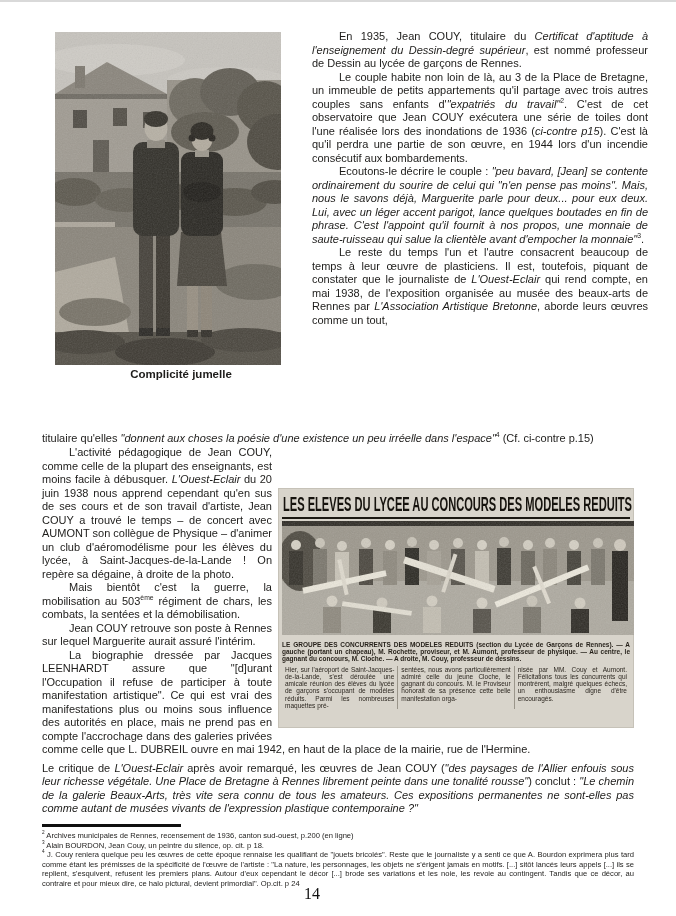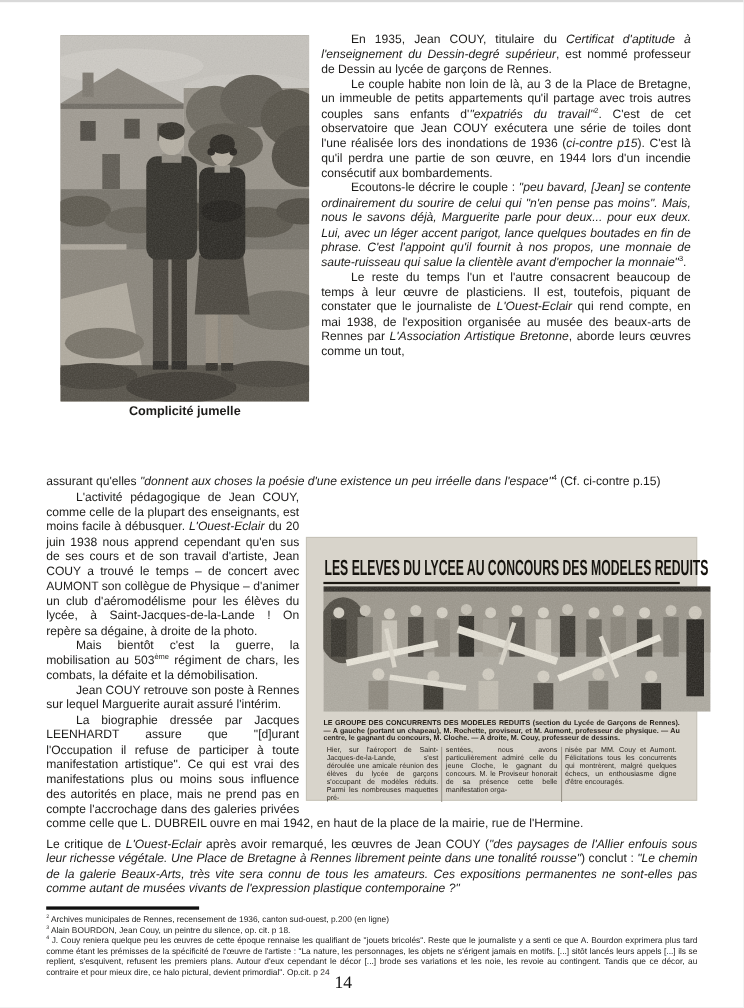--- a/index.html
+++ b/index.html
@@ -11,30 +11,30 @@
   .abs{position:absolute;}
   p.para{margin:0;text-align:justify;}
   .indent{text-indent:27px;}
   .gap-top{margin-top:9px;}
   .clear-right{clear:right;padding-top:5px;}
   .run-i{font-style:italic;}
   .run-sup{vertical-align:super;font-size:0.62em;line-height:0;}
 
   .photo-block{left:55px;top:30px;width:226px;height:333px;background:#9b968d;}
   .photo-block svg{display:block;}
-  .photo-caption{left:55px;top:366px;width:226px;text-align:center;font-weight:700;font-size:11.5px;}
-
-  .intro-col{left:292px;top:28px;width:336px;}
+  .photo-caption{left:68px;top:366px;width:226px;text-align:center;font-weight:700;font-size:11.5px;}
+
+  .intro-col{left:312px;top:28px;width:336px;}
   .bridge{left:42px;top:430px;width:604px;white-space:nowrap;}
   .bridge p.para{text-align:left;}
   .middle{left:42px;top:444px;width:592px;}
 
   .clipping{
     float:right;width:356px;height:240px;margin:42px 0 4px 6px;
-    background:#d8d4cb;padding:16px;box-sizing:border-box;
+    background:#d8d4cb;padding:4px;box-sizing:border-box;
     box-shadow:0 0 0 1px #c6c2b8 inset;
   }
   .clip-headline{display:block;}
   .clip-rule{height:2px;background:#1b1812;margin:1px 0 2px;}
   .clip-caption{font-size:6.5px;font-weight:700;line-height:7.4px;text-align:justify;color:#241f18;margin-top:2px;}
   .clip-cols{display:flex;margin-top:3px;}
   .clip-col{flex:1;font-size:6.5px;line-height:7.2px;text-align:justify;color:#2b261f;padding:0 3px;}
   .clip-col + .clip-col{border-left:1px solid #9a958a;}
 
   .footnote-rule{left:42px;top:822px;width:139px;height:3px;background:#0f0f0f;}
@@ -121,21 +121,21 @@
   <div class="abs photo-caption">Complicité jumelle</div>
 
   <div class="abs intro-col">
       <p class="para indent"><span>En 1935, Jean COUY, titulaire du </span><span class="run-i">Certificat d'aptitude à l'enseignement du Dessin-degré supérieur</span><span>, est nommé professeur de Dessin au lycée de garçons de Rennes.</span></p>
       <p class="para indent"><span>Le couple habite non loin de là, au 3 de la Place de Bretagne, un immeuble de petits appartements qu'il partage avec trois autres couples sans enfants d'</span><span class="run-i">"expatriés du travail"</span><span class="run-sup">2</span><span>. C'est de cet observatoire que Jean COUY exécutera une série de toiles dont l'une réalisée lors des inondations de 1936 (</span><span class="run-i">ci-contre p15</span><span>). C'est là qu'il perdra une partie de son œuvre, en 1944 lors d'un incendie consécutif aux bombardements.</span></p>
       <p class="para indent"><span>Ecoutons-le décrire le couple : </span><span class="run-i">"peu bavard, [Jean] se contente ordinairement du sourire de celui qui "n'en pense pas moins". Mais, nous le savons déjà, Marguerite parle pour deux... pour eux deux. Lui, avec un léger accent parigot, lance quelques boutades en fin de phrase. C'est l'appoint qu'il fournit à nos propos, une monnaie de saute-ruisseau qui salue la clientèle avant d'empocher la monnaie"</span><span class="run-sup">3</span><span>.</span></p>
       <p class="para indent"><span>Le reste du temps l'un et l'autre consacrent beaucoup de temps à leur œuvre de plasticiens. Il est, toutefois, piquant de constater que le journaliste de </span><span class="run-i">L'Ouest-Eclair</span><span> qui rend compte, en mai 1938, de l'exposition organisée au musée des beaux-arts de Rennes par </span><span class="run-i">L'Association Artistique Bretonne</span><span>, aborde leurs œuvres comme un tout,</span></p>
     </div>
 
   <div class="abs bridge">
-      <p class="para "><span>assurant qu'elles </span><span class="run-i">"donnent aux choses la poésie d'une existence un peu irréelle dans l'espace"</span><span class="run-sup">4</span><span> (Cf. ci-contre p.15)</span></p>
+      <p class="para "><span>titulaire qu'elles </span><span class="run-i">"donnent aux choses la poésie d'une existence un peu irréelle dans l'espace"</span><span class="run-sup">4</span><span> (Cf. ci-contre p.15)</span></p>
     </div>
 
   <div class="abs middle">
     <div class="clipping">
       <svg class="clip-headline" width="352" height="24" viewBox="0 0 352 24">
         <text x="1" y="19" font-size="20" font-weight="bold" font-family="Liberation Sans, sans-serif" fill="#16130e" textLength="349" lengthAdjust="spacingAndGlyphs">LES ELEVES DU LYCEE AU CONCOURS DES MODELES REDUITS</text>
       </svg>
       <div class="clip-rule"></div>
       <svg width="352" height="114" viewBox="0 0 352 114">
         <rect x="0" y="0" width="352" height="114" fill="#aeaaa0"></rect>
@@ -201,21 +201,21 @@
       </svg>
       <div class="clip-caption">LE GROUPE DES CONCURRENTS DES MODELES REDUITS (section du Lycée de Garçons de Rennes). — A gauche (portant un chapeau), M. Rochette, proviseur, et M. Aumont, professeur de physique. — Au centre, le gagnant du concours, M. Cloche. — A droite, M. Couy, professeur de dessins.</div>
       <div class="clip-cols">
         <div class="clip-col">Hier, sur l'aéroport de Saint-Jacques-de-la-Lande, s'est déroulée une amicale réunion des élèves du lycée de garçons s'occupant de modèles réduits. Parmi les nombreuses maquettes pré-</div>
         <div class="clip-col">sentées, nous avons particulièrement admiré celle du jeune Cloche, le gagnant du concours. M. le Proviseur honorait de sa présence cette belle manifestation orga-</div>
         <div class="clip-col">nisée par MM. Couy et Aumont. Félicitations tous les concurrents qui montrèrent, malgré quelques échecs, un enthousiasme digne d'être encouragés.</div>
       </div>
     </div>
 
   <p class="para indent"><span>L'activité pédagogique de Jean COUY, comme celle de la plupart des enseignants, est moins facile à débusquer. </span><span class="run-i">L'Ouest-Eclair</span><span> du 20 juin 1938 nous apprend cependant qu'en sus de ses cours et de son travail d'artiste, Jean COUY a trouvé le temps – de concert avec AUMONT son collègue de Physique – d'animer un club d'aéromodélisme pour les élèves du lycée, à Saint-Jacques-de-la-Lande ! On repère sa dégaine, à droite de la photo.</span></p>
-      <p class="para indent gap-top"><span>Mais bientôt c'est la guerre, la mobilisation au 503</span><span class="run-sup">ème</span><span> régiment de chars, les combats, la défaite et la démobilisation.</span></p>
+      <p class="para indent gap-top"><span>Mais bientôt c'est la guerre, la mobilisation au 503</span><span class="run-sup">ème</span><span> régiment de chars, les combats, la sentées et la démobilisation.</span></p>
       <p class="para indent"><span>Jean COUY retrouve son poste à Rennes sur lequel Marguerite aurait assuré l'intérim.</span></p>
       <p class="para indent gap-top"><span>La biographie dressée par Jacques LEENHARDT assure que "[d]urant l'Occupation il refuse de participer à toute manifestation artistique". Ce qui est vrai des manifestations plus ou moins sous influence des autorités en place, mais ne prend pas en compte l'accrochage dans des galeries privées comme celle que L. DUBREIL ouvre en mai 1942, en haut de la place de la mairie, rue de l'Hermine.</span></p>
       <p class="para clear-right"><span>Le critique de </span><span class="run-i">L'Ouest-Eclair</span><span> après avoir remarqué, les œuvres de Jean COUY (</span><span class="run-i">"des paysages de l'Allier enfouis sous leur richesse végétale. Une Place de Bretagne à Rennes librement peinte dans une tonalité rousse"</span><span>) conclut : </span><span class="run-i">"Le chemin de la galerie Beaux-Arts, très vite sera connu de tous les amateurs. Ces expositions permanentes ne sont-elles pas comme autant de musées vivants de l'expression plastique contemporaine ?"</span></p>
     </div>
 
   <div class="abs footnote-rule"></div>
   <div class="abs footnotes">
       <p class="para "><span class="run-sup">2</span><span> Archives municipales de Rennes, recensement de 1936, canton sud-ouest, p.200 (en ligne)</span></p>
       <p class="para "><span class="run-sup">3</span><span> Alain BOURDON, Jean Couy, un peintre du silence, op. cit. p 18.</span></p>
       <p class="para "><span class="run-sup">4</span><span> J. Couy reniera quelque peu les œuvres de cette époque rennaise les qualifiant de "jouets bricolés". Reste que le journaliste y a senti ce que A. Bourdon exprimera plus tard comme étant les prémisses de la spécificité de l'œuvre de l'artiste : "La nature, les personnages, les objets ne s'érigent jamais en motifs. [...] sitôt lancés leurs appels [...] ils se replient, s'esquivent, refusent les premiers plans. Autour d'eux cependant le décor [...] brode ses variations et les noie, les revoie au contingent. Tandis que ce décor, au contraire et pour mieux dire, ce halo pictural, devient primordial". Op.cit. p 24</span></p>

